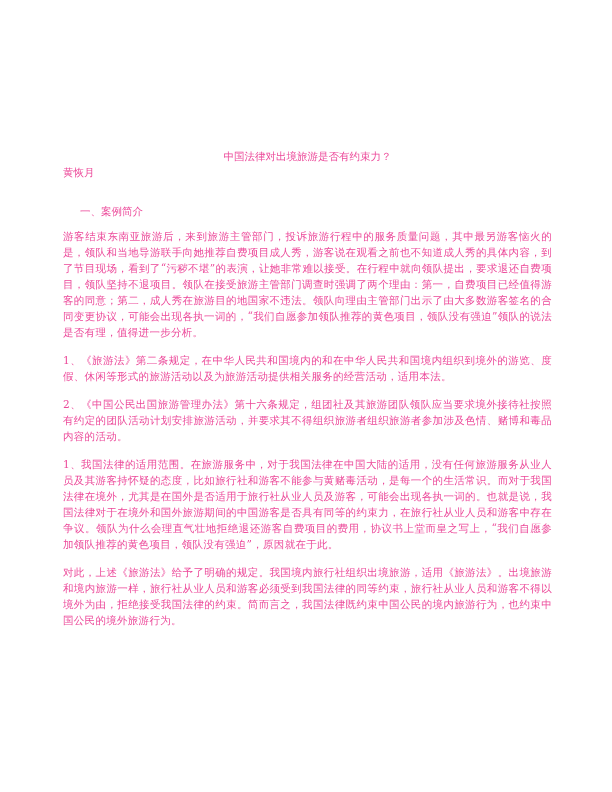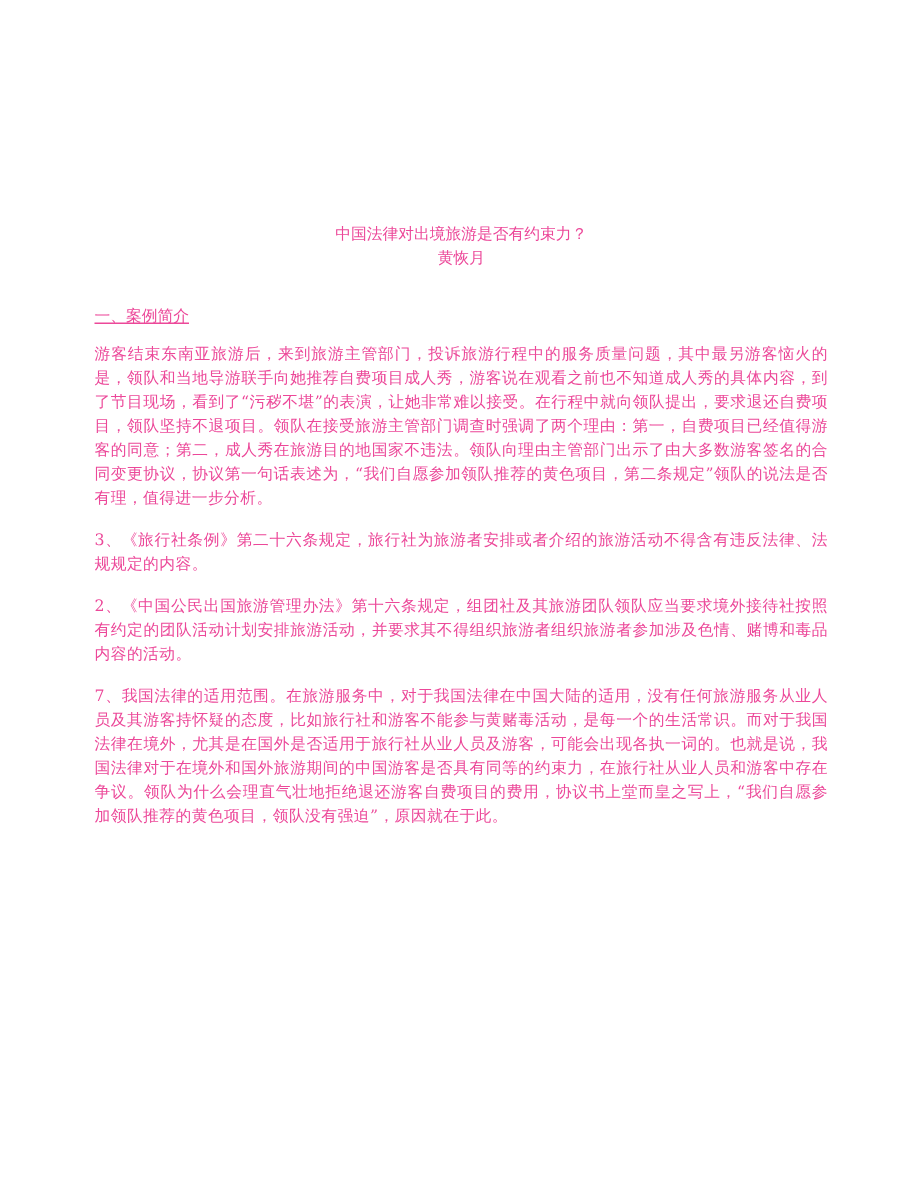--- a/index.html
+++ b/index.html
@@ -24,51 +24,51 @@
     width: 489px;
     font-size: 10.5px;
     line-height: 16px;
   }
   .doc-title {
     text-align: center;
     margin: 0 0 0 0;
     white-space: pre;
   }
   .doc-author {
-    text-align: center;
+    text-align: left;
     margin: 0 0 23px 0;
   }
   .sec-heading {
-    margin: 0 0 9px 0;
-    text-decoration: underline;
+    margin: 0 0 9px 17px;
   }
   .doc-body p {
     margin: 0 0 12px 0;
     text-align: justify;
     letter-spacing: 0.3px;
   }
 </style>
 </head>
 <body>
 
 <div class="page">
   <div class="doc-body">
 
     <div class="doc-title">中国法律对出境旅游是否有约束力？</div>
 
     <div class="doc-author">黄恢月</div>
 
     <div class="section">
       <div class="sec-heading">一、案例简介</div>
-      <p>游客结束东南亚旅游后，来到旅游主管部门，投诉旅游行程中的服务质量问题，其中最另游客恼火的是，领队和当地导游联手向她推荐自费项目成人秀，游客说在观看之前也不知道成人秀的具体内容，到了节目现场，看到了“污秽不堪”的表演，让她非常难以接受。在行程中就向领队提出，要求退还自费项目，领队坚持不退项目。领队在接受旅游主管部门调查时强调了两个理由：第一，自费项目已经值得游客的同意；第二，成人秀在旅游目的地国家不违法。领队向理由主管部门出示了由大多数游客签名的合同变更协议，协议第一句话表述为，“我们自愿参加领队推荐的黄色项目，第二条规定”领队的说法是否有理，值得进一步分析。</p>
+      <p>游客结束东南亚旅游后，来到旅游主管部门，投诉旅游行程中的服务质量问题，其中最另游客恼火的是，领队和当地导游联手向她推荐自费项目成人秀，游客说在观看之前也不知道成人秀的具体内容，到了节目现场，看到了“污秽不堪”的表演，让她非常难以接受。在行程中就向领队提出，要求退还自费项目，领队坚持不退项目。领队在接受旅游主管部门调查时强调了两个理由：第一，自费项目已经值得游客的同意；第二，成人秀在旅游目的地国家不违法。领队向理由主管部门出示了由大多数游客签名的合同变更协议，可能会出现各执一词的，“我们自愿参加领队推荐的黄色项目，领队没有强迫”领队的说法是否有理，值得进一步分析。</p>
     </div>
 
     <div class="section">
-      <p>3、《旅行社条例》第二十六条规定，旅行社为旅游者安排或者介绍的旅游活动不得含有违反法律、法规规定的内容。</p>
+      <p>1、《旅游法》第二条规定，在中华人民共和国境内的和在中华人民共和国境内组织到境外的游览、度假、休闲等形式的旅游活动以及为旅游活动提供相关服务的经营活动，适用本法。</p>
       <p>2、《中国公民出国旅游管理办法》第十六条规定，组团社及其旅游团队领队应当要求境外接待社按照有约定的团队活动计划安排旅游活动，并要求其不得组织旅游者组织旅游者参加涉及色情、赌博和毒品内容的活动。</p>
     </div>
 
     <div class="section">
-      <p>7、我国法律的适用范围。在旅游服务中，对于我国法律在中国大陆的适用，没有任何旅游服务从业人员及其游客持怀疑的态度，比如旅行社和游客不能参与黄赌毒活动，是每一个的生活常识。而对于我国法律在境外，尤其是在国外是否适用于旅行社从业人员及游客，可能会出现各执一词的。也就是说，我国法律对于在境外和国外旅游期间的中国游客是否具有同等的约束力，在旅行社从业人员和游客中存在争议。领队为什么会理直气壮地拒绝退还游客自费项目的费用，协议书上堂而皇之写上，“我们自愿参加领队推荐的黄色项目，领队没有强迫”，原因就在于此。</p>
+      <p>1、我国法律的适用范围。在旅游服务中，对于我国法律在中国大陆的适用，没有任何旅游服务从业人员及其游客持怀疑的态度，比如旅行社和游客不能参与黄赌毒活动，是每一个的生活常识。而对于我国法律在境外，尤其是在国外是否适用于旅行社从业人员及游客，可能会出现各执一词的。也就是说，我国法律对于在境外和国外旅游期间的中国游客是否具有同等的约束力，在旅行社从业人员和游客中存在争议。领队为什么会理直气壮地拒绝退还游客自费项目的费用，协议书上堂而皇之写上，“我们自愿参加领队推荐的黄色项目，领队没有强迫”，原因就在于此。</p>
+      <p>对此，上述《旅游法》给予了明确的规定。我国境内旅行社组织出境旅游，适用《旅游法》。出境旅游和境内旅游一样，旅行社从业人员和游客必须受到我国法律的同等约束，旅行社从业人员和游客不得以境外为由，拒绝接受我国法律的约束。简而言之，我国法律既约束中国公民的境内旅游行为，也约束中国公民的境外旅游行为。</p>
     </div>
 
   </div>
 </div>
 
 </body></html>

